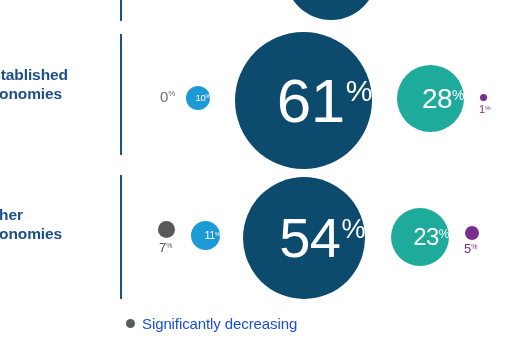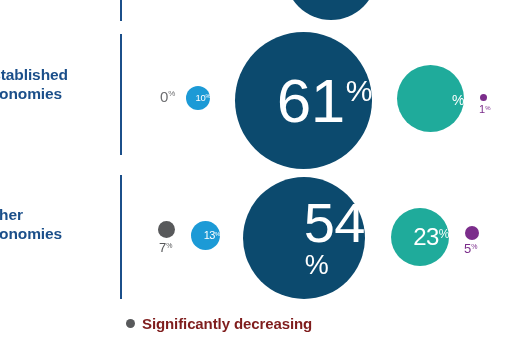--- a/index.html
+++ b/index.html
@@ -114,21 +114,21 @@
   #bubble-28 .val { font-size: 28px; }
   #bubble-28 .pct { font-size: 14px; margin-top: 2px; }
 
   
   #bubble-54 {
     left: 243px;
     top: 177px;
     width: 122px;
     height: 122px;
   }
-  #bubble-54 .val { font-size: 56px; flex-direction: column; }
+  #bubble-54 .val { font-size: 56px; }
   #bubble-54 .pct { font-size: 27px; margin-top: 4px; margin-left: 1px; }
 
   #bubble-11 {
     left: 191px;
     top: 221px;
     width: 29px;
     height: 29px;
   }
   #bubble-11 .val { font-size: 11px; letter-spacing: -0.4px; }
   #bubble-11 .pct { font-size: 6px; margin-top: 1px; }
@@ -210,23 +210,23 @@
   }
   #legend .legend-swatch {
     width: 9px;
     height: 9px;
     border-radius: 50%;
     background: #58595b;
     margin-right: 7px;
     flex: none;
   }
   #legend .legend-text {
-    color: #7f1d1d;
+    color: #1d4ed8;
     font-size: 15px;
-    font-weight: 700;
+    font-weight: 400;
     letter-spacing: -0.1px;
     white-space: nowrap;
   }
 </style>
 </head>
 <body>
 
 <div id="chart">
 
   <div class="row-label" id="label-established">Established
@@ -258,20 +258,21 @@
 
   <div class="bubble navy" id="bubble-61">
     <span class="val">
       <span>61</span>
       <span class="pct">%</span>
     </span>
   </div>
 
   <div class="bubble teal" id="bubble-28">
     <span class="val">
+      <span>28</span>
       <span class="pct">%</span>
     </span>
   </div>
 
   <div class="marker" id="marker-est-purple">
     <span class="dot"></span>
     <span class="caption">
       <span>1</span>
       <span class="pct">%</span>
     </span>
@@ -280,21 +281,21 @@
   <div class="marker" id="marker-oth-decreasing">
     <span class="dot"></span>
     <span class="caption">
       <span>7</span>
       <span class="pct">%</span>
     </span>
   </div>
 
   <div class="bubble blue" id="bubble-11">
     <span class="val">
-      <span>13</span>
+      <span>11</span>
       <span class="pct">%</span>
     </span>
   </div>
 
   <div class="bubble navy" id="bubble-54">
     <span class="val">
       <span>54</span>
       <span class="pct">%</span>
     </span>
   </div>

